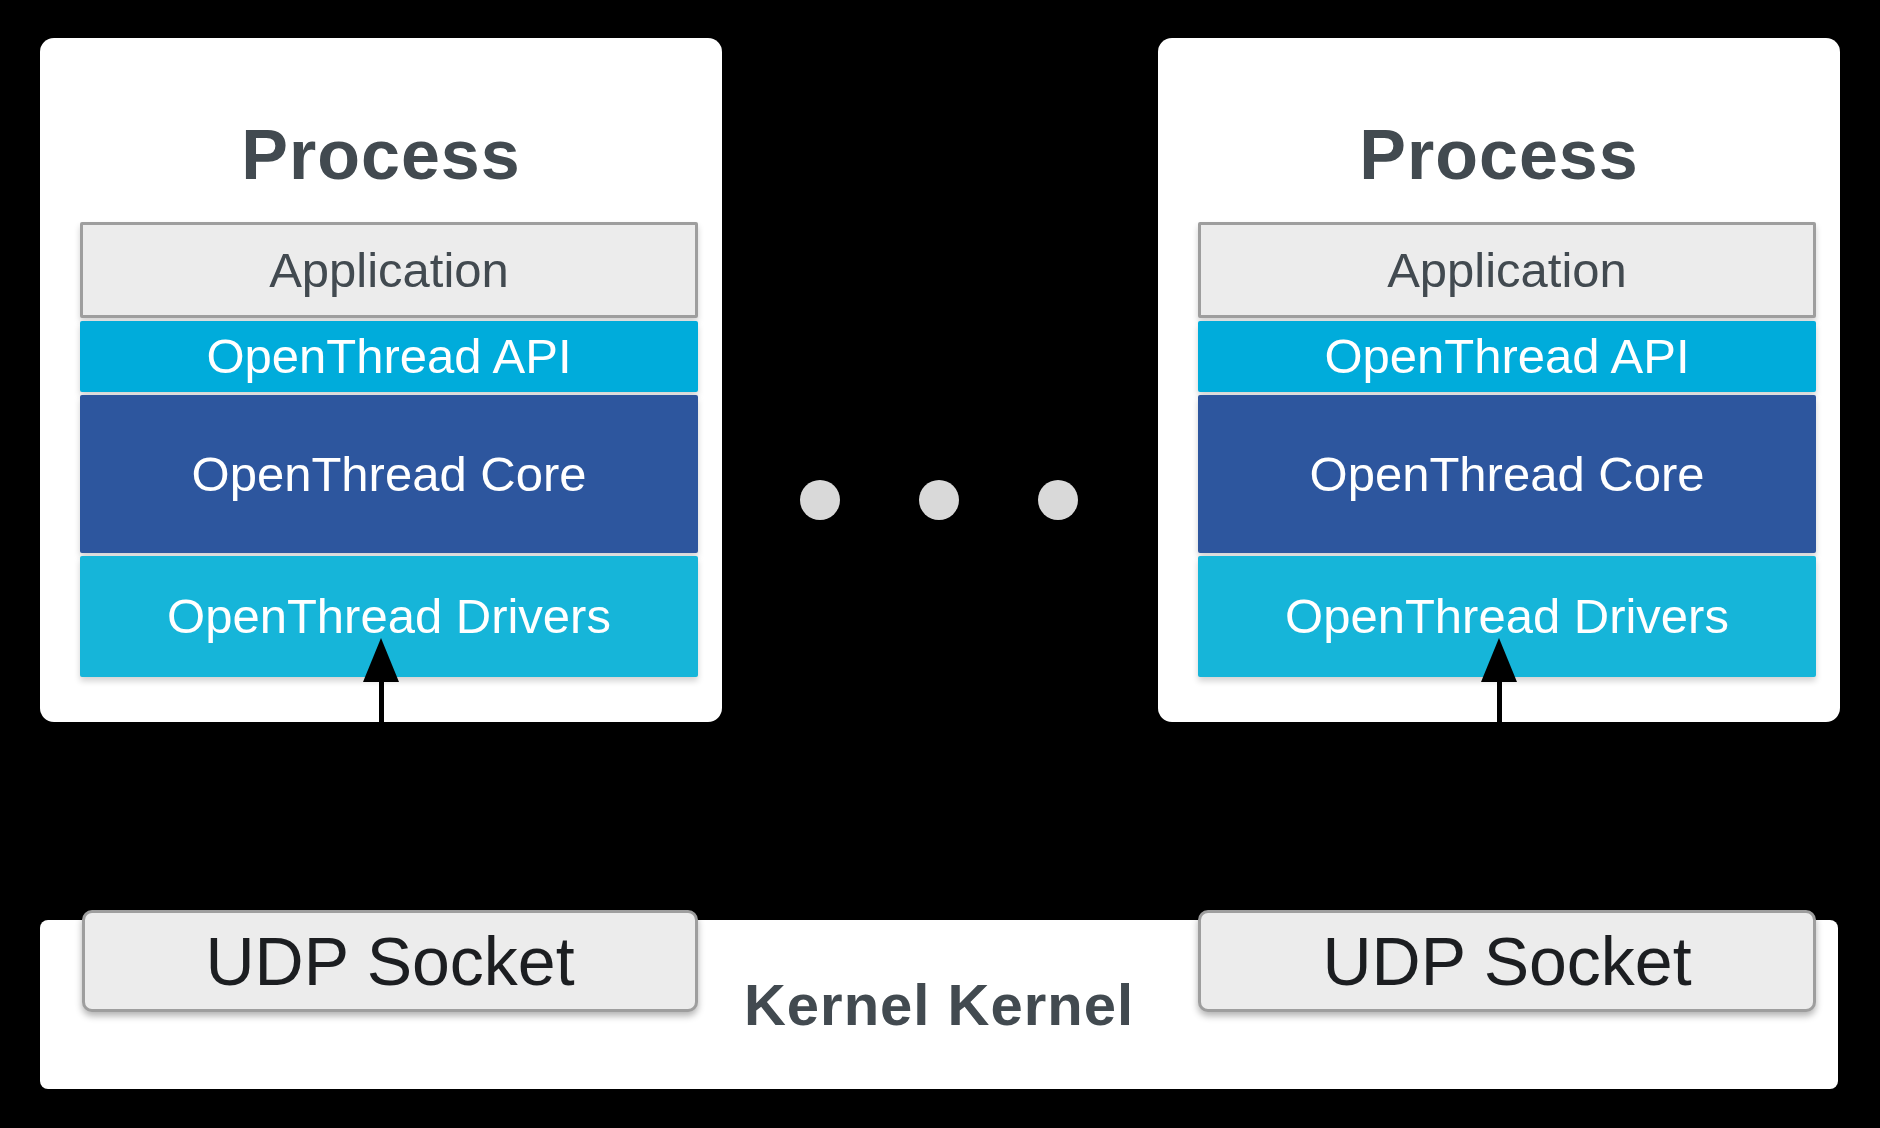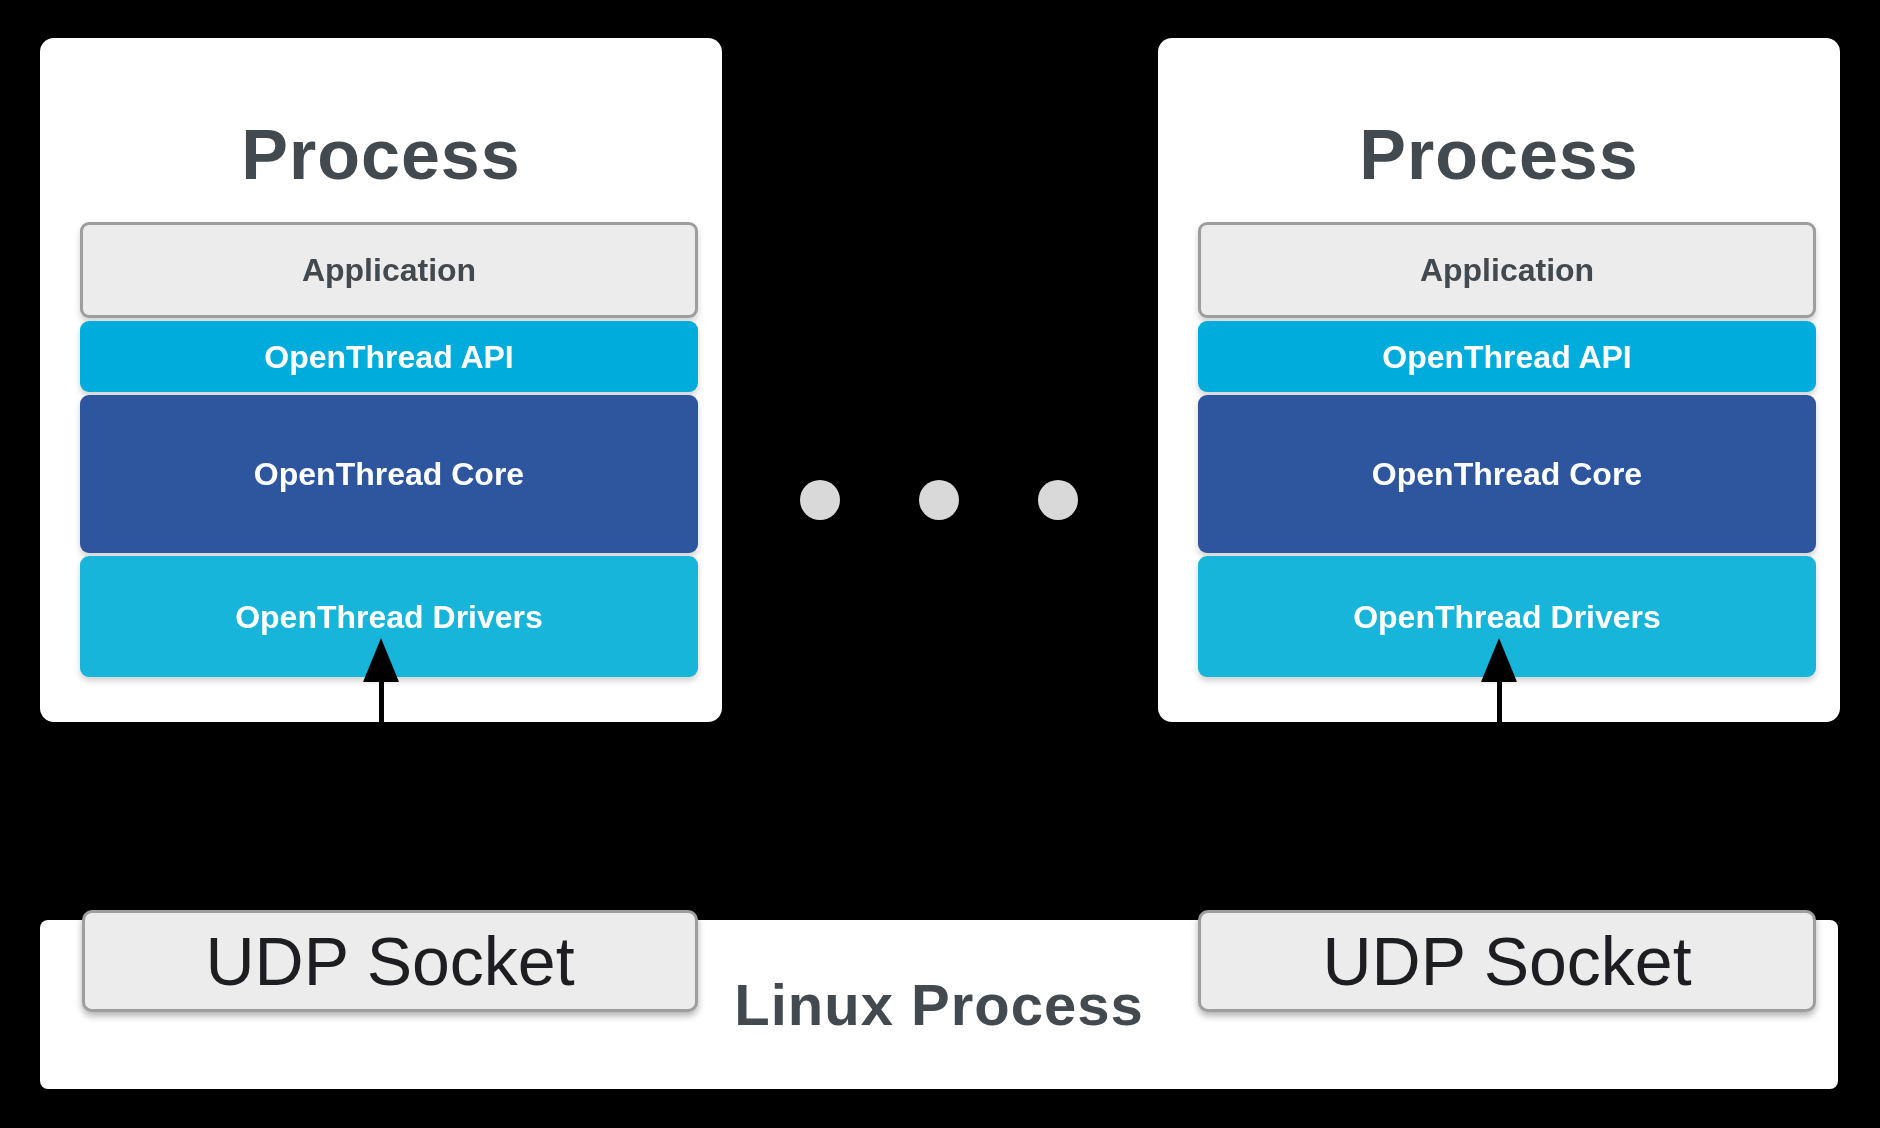--- a/index.html
+++ b/index.html
@@ -25,24 +25,23 @@
     letter-spacing:1px;
   }
   .stack{
     position:absolute;left:40px;top:184px;width:618px;
     display:flex;flex-direction:column;gap:3px;
   }
   .layer{
     box-sizing:border-box;
     width:100%;
     display:flex;align-items:center;justify-content:center;
-    border-radius:9px;
-    font-size:32px;line-height:1;
+    border-radius:2px;
+    font-size:49px;line-height:1;
     box-shadow:0 4px 6px rgba(0,0,0,0.18);
-    font-weight:bold;
   }
   .layer.app{
     height:96px;
     background:var(--gray-fill,#ECECEC);
     border:3px solid var(--gray-border,#9E9E9E);
     color:var(--title-text,#424A50);
   }
   .layer.api{height:71px;background:var(--api,#00ACDB);color:var(--bar-text,#fff);}
   .layer.core{height:158px;background:var(--core,#2D569E);color:var(--bar-text,#fff);}
   .layer.drivers{height:121px;background:var(--drivers,#16B5D9);color:var(--bar-text,#fff);}
@@ -129,18 +128,18 @@
       <div class="layer core">OpenThread Core</div>
       <div class="layer drivers">OpenThread Drivers</div>
     </div>
     <div class="arrow">
       <div class="arrow-head"></div>
       <div class="arrow-stem"></div>
     </div>
   </div>
 
   <div class="kernel-bar">
-    <div class="kernel-label">Linux Process</div>
+    <div class="kernel-label">Kernel Kernel</div>
     <div class="udp-box left">UDP Socket</div>
     <div class="udp-box right">UDP Socket</div>
   </div>
 
 </div>
 
 </body></html>

